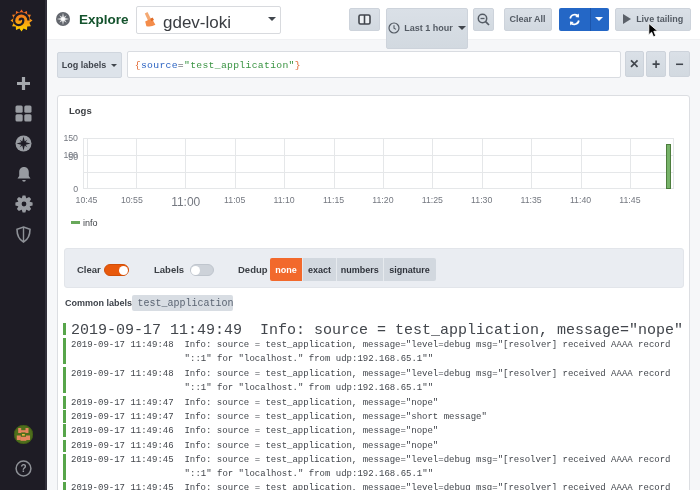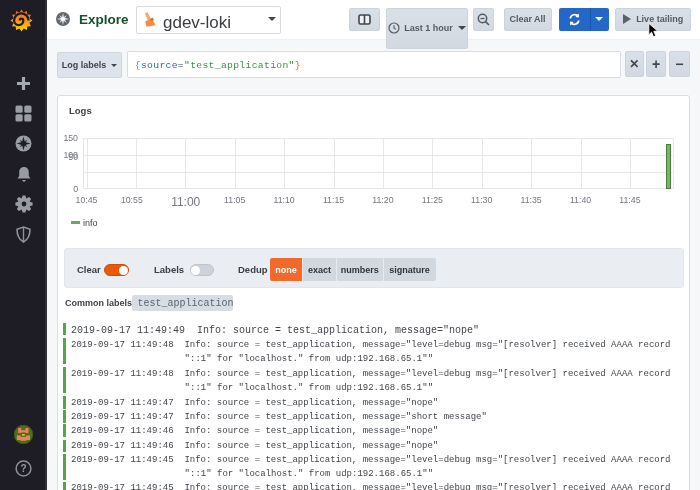--- a/index.html
+++ b/index.html
@@ -144,21 +144,21 @@
 <div class="abs" style="left:302.2px;top:258.4px;width:33.7px;height:22.5px;background:#d2d8df;border-left:1px solid #e6eaee;display:flex;align-items:center;justify-content:center;font-size:9px;font-weight:bold;color:#2f333b;white-space:nowrap">exact</div>
 <div class="abs" style="left:335.9px;top:258.4px;width:46.7px;height:22.5px;background:#d2d8df;border-left:1px solid #e6eaee;display:flex;align-items:center;justify-content:center;font-size:9px;font-weight:bold;color:#2f333b;white-space:nowrap">numbers</div>
 <div class="abs" style="left:382.6px;top:258.4px;width:53px;height:22.5px;background:#d2d8df;border-left:1px solid #e6eaee;border-radius:0 2px 2px 0;display:flex;align-items:center;justify-content:center;font-size:9px;font-weight:bold;color:#2f333b;white-space:nowrap">signature</div>
 
 <div class="abs" style="left:65px;top:297.5px;font-size:9px;font-weight:bold;color:#3e434b;white-space:nowrap">Common labels:</div>
 <div class="abs" style="left:131.6px;top:294.5px;width:101px;height:16.5px;background:#d8dde3;border-radius:2px"></div>
 <div class="abs mono" style="left:137.4px;top:298px;font-size:10px;color:#5a6472">test_application</div>
 
 <div id="logs">
     <div class="abs" style="left:63.4px;top:322.9px;width:2.6px;height:12.5px;background:#57a54a"></div>
-    <div class="abs mono" style="left:71px;top:324.59999999999997px;font-size:10px;line-height:11px;color:#42464c;white-space:pre">2019-09-17 11:49:49  Info: source = test_application, message="nope"</div>
+    <div class="abs mono" style="left:71px;top:324.59999999999997px;font-size:15px;line-height:11px;color:#42464c;white-space:pre">2019-09-17 11:49:49  Info: source = test_application, message="nope"</div>
     <div class="abs" style="left:63.4px;top:337.9px;width:2.6px;height:26.5px;background:#57a54a"></div>
     <div class="abs mono" style="left:71px;top:339.59999999999997px;font-size:9px;line-height:11px;color:#42464c;white-space:pre">2019-09-17 11:49:48  Info: source = test_application, message="level=debug msg="[resolver] received AAAA record</div>
     <div class="abs mono" style="left:184.6px;top:353.59999999999997px;font-size:9px;line-height:11px;color:#42464c;white-space:pre">"::1" for "localhost." from udp:192.168.65.1""</div>
     <div class="abs" style="left:63.4px;top:366.9px;width:2.6px;height:26.600000000000023px;background:#57a54a"></div>
     <div class="abs mono" style="left:71px;top:368.59999999999997px;font-size:9px;line-height:11px;color:#42464c;white-space:pre">2019-09-17 11:49:48  Info: source = test_application, message="level=debug msg="[resolver] received AAAA record</div>
     <div class="abs mono" style="left:184.6px;top:382.7px;font-size:9px;line-height:11px;color:#42464c;white-space:pre">"::1" for "localhost." from udp:192.168.65.1""</div>
     <div class="abs" style="left:63.4px;top:396px;width:2.6px;height:12.5px;background:#57a54a"></div>
     <div class="abs mono" style="left:71px;top:397.7px;font-size:9px;line-height:11px;color:#42464c;white-space:pre">2019-09-17 11:49:47  Info: source = test_application, message="nope"</div>
     <div class="abs" style="left:63.4px;top:410px;width:2.6px;height:12.5px;background:#57a54a"></div>
     <div class="abs mono" style="left:71px;top:411.7px;font-size:9px;line-height:11px;color:#42464c;white-space:pre">2019-09-17 11:49:47  Info: source = test_application, message="short message"</div>

